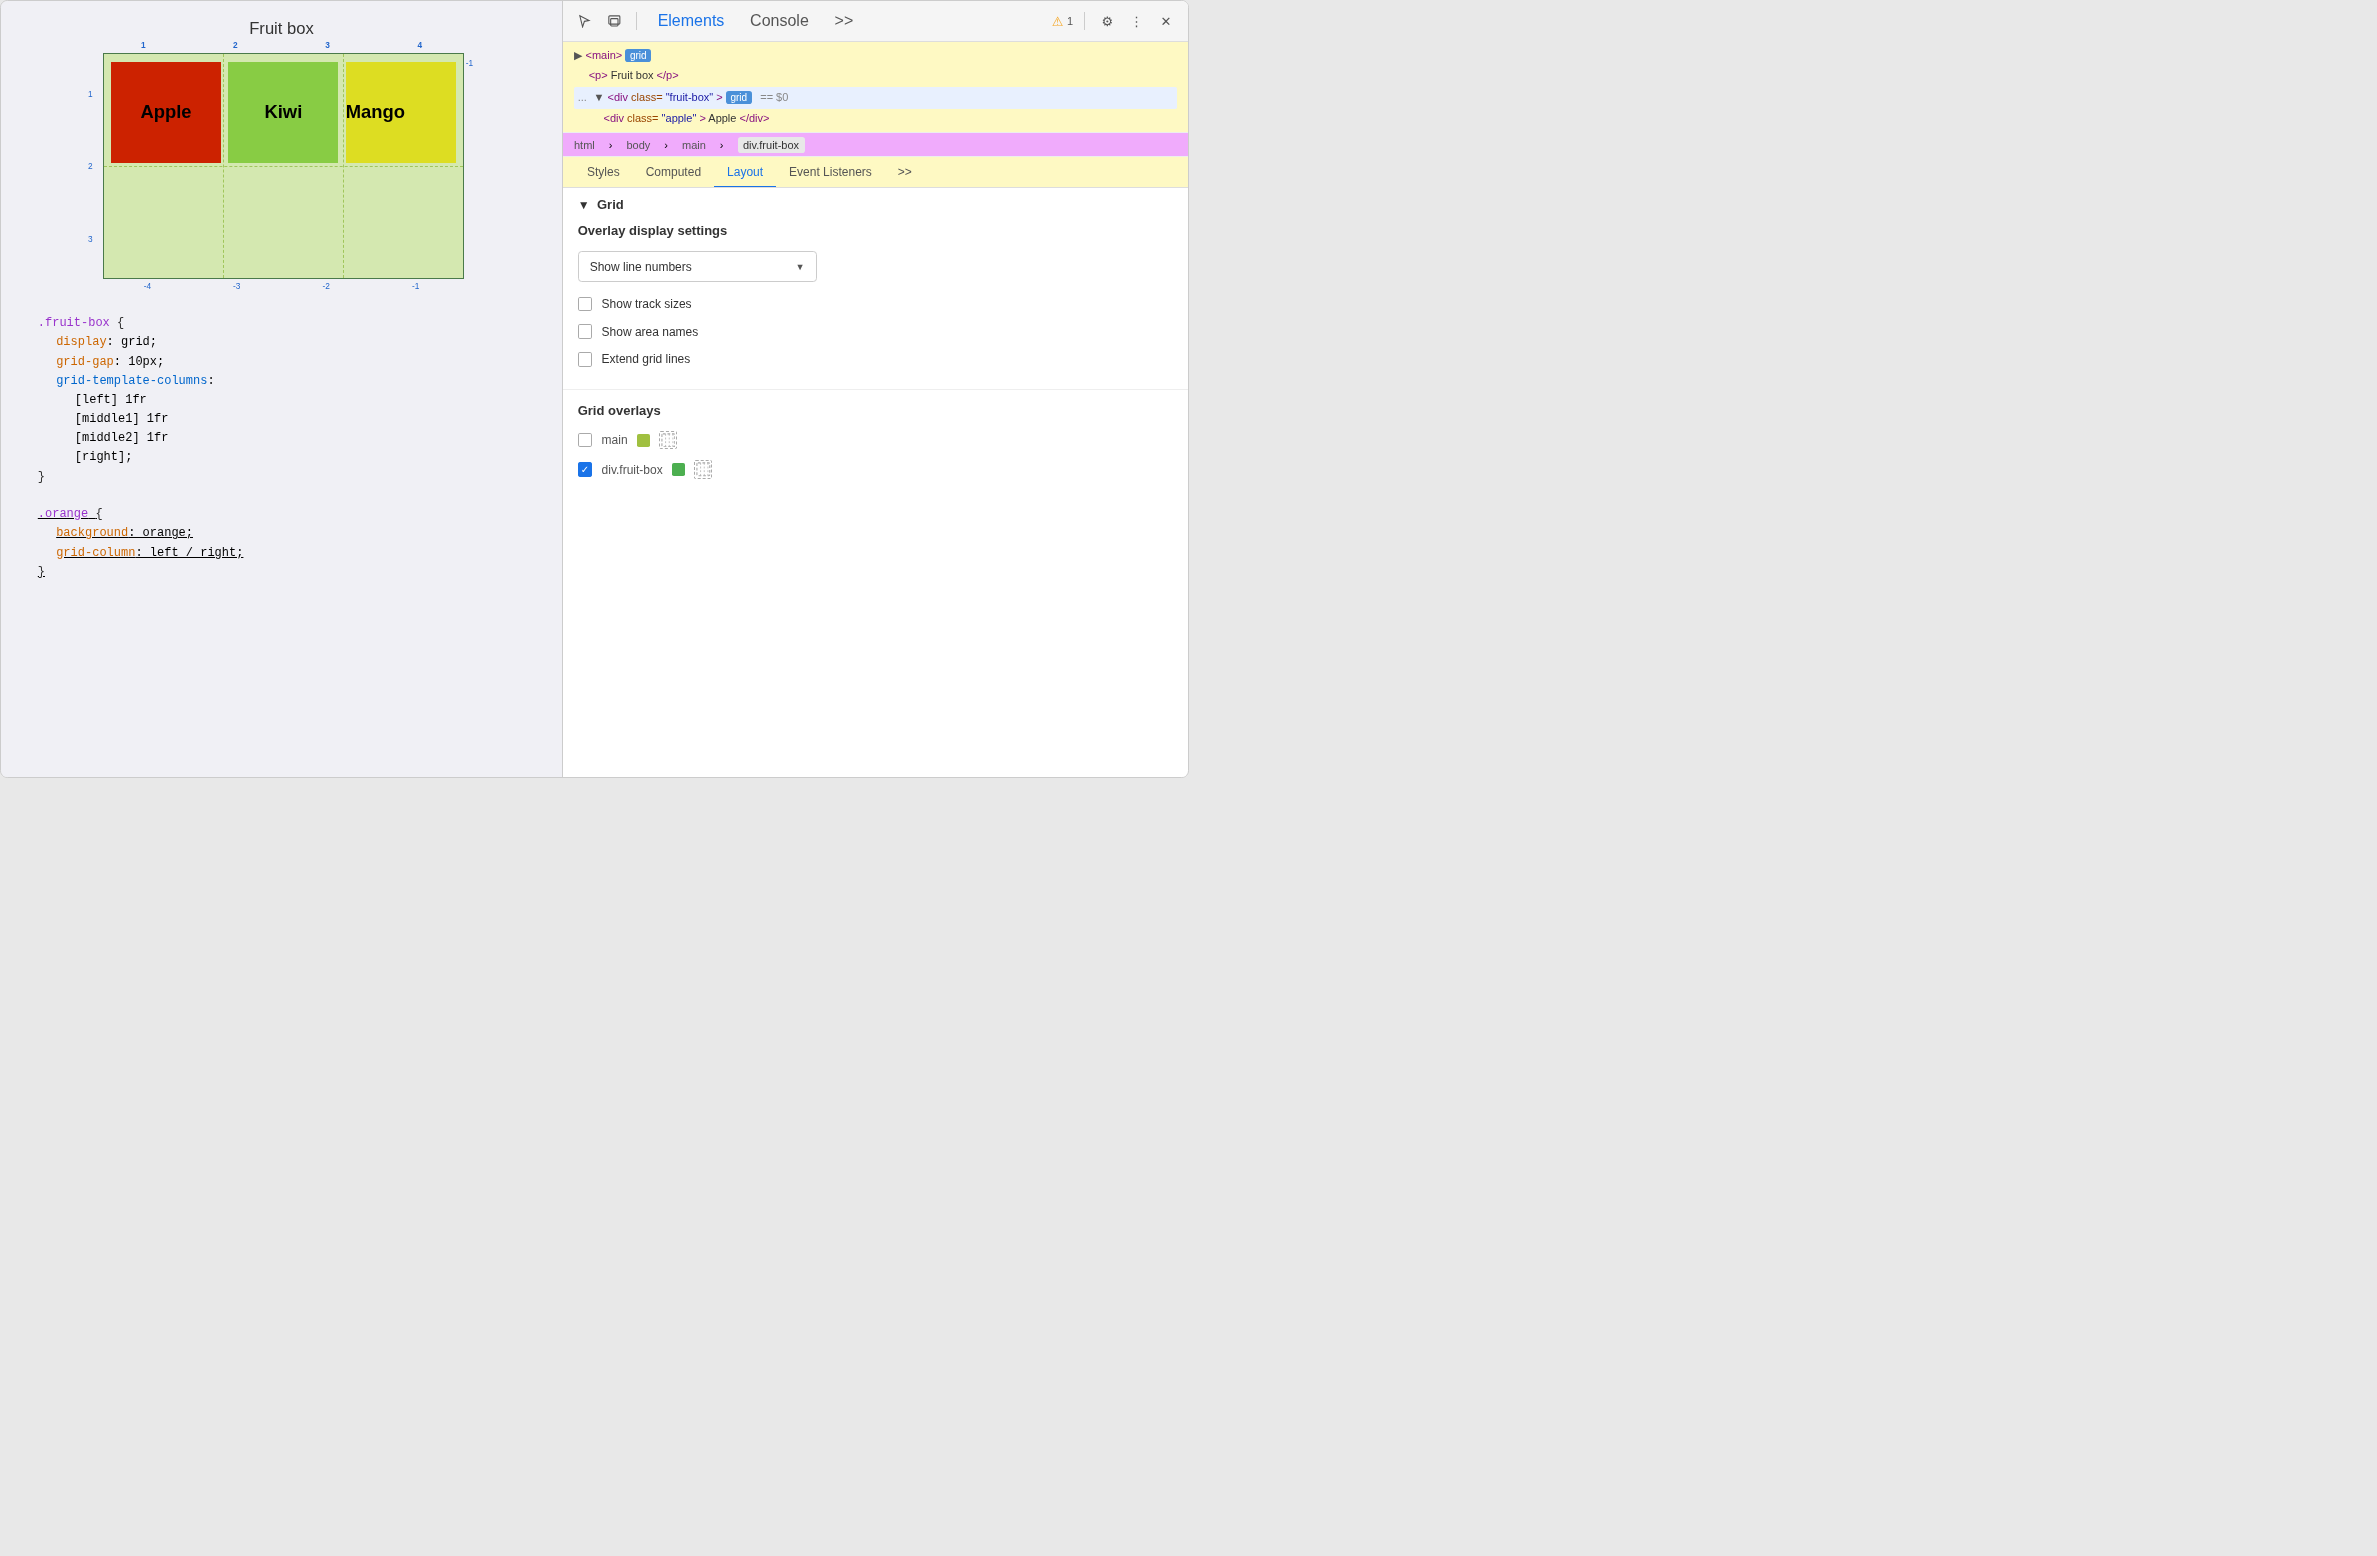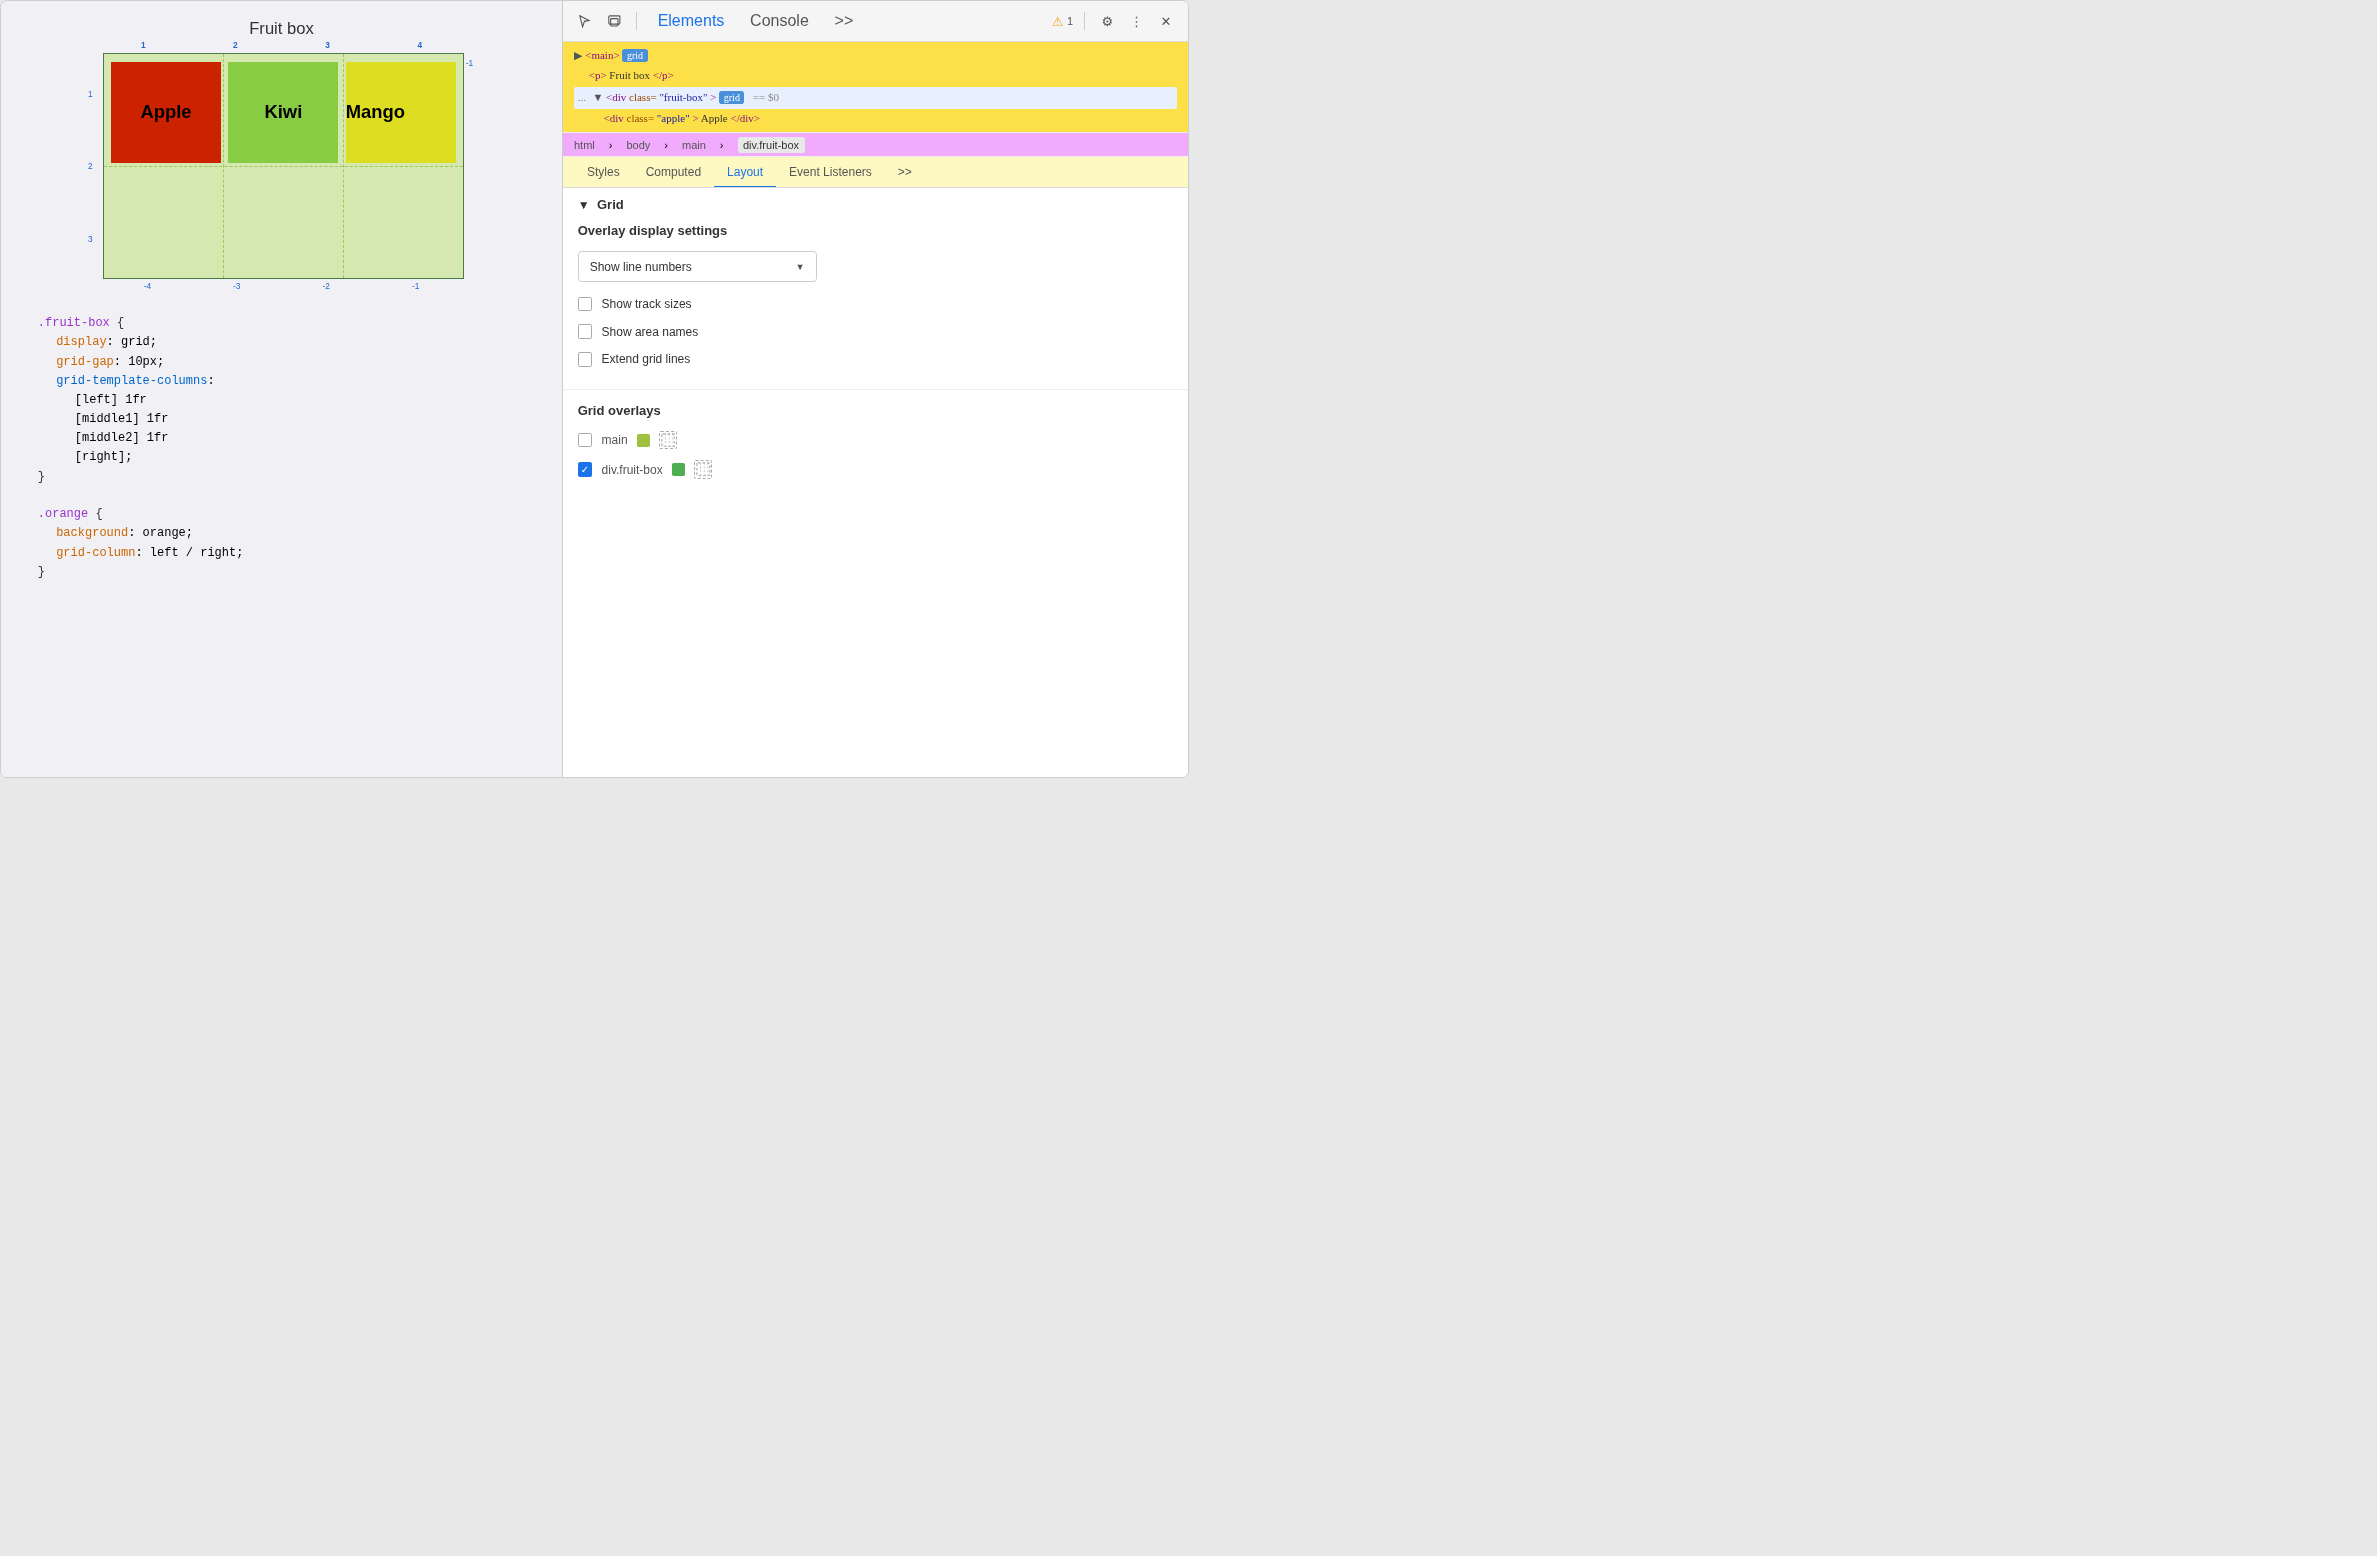--- a/index.html
+++ b/index.html
@@ -147,24 +147,24 @@
     .devtools-spacer { flex: 1; }
 
     .warning-badge {
       display: flex; align-items: center; gap: 3.7px;
       font-size: 11px; color: #555;
     }
     .warning-icon { color: #f5a623; font-size: 13px; }
 
     
     .dom-tree {
-      background: #fde047;
+      background: #fef9c3;
       padding: 3.7px 11px;
       border-bottom: 0.9px solid #eee;
-      font-family: Liberation Serif, serif;
+      font-family: Liberation Sans, sans-serif;
       font-size: 11px;
       line-height: 1.8;
     }
 
     .dom-indent { padding-left: 14.7px; }
     .dom-tag { color: #881280; }
     .dom-attr-name { color: #994500; }
     .dom-attr-val { color: #1a1aa6; }
     .dom-text { color: #333; }
     .dom-triangle { color: #555; cursor: pointer; }
@@ -401,21 +401,21 @@
     <div style="padding-left:18.4px;"><span class="code-property">display</span><span>: grid;</span></div>
     <div style="padding-left:18.4px;"><span class="code-property">grid-gap</span><span>: 10px;</span></div>
     <div style="padding-left:18.4px;"><span class="code-keyword">grid-template-columns</span><span>:</span></div>
     <div style="padding-left:37px;">[left] 1fr</div>
     <div style="padding-left:37px;">[middle1] 1fr</div>
     <div style="padding-left:37px;">[middle2] 1fr</div>
     <div style="padding-left:37px;">[right];</div>
     <div><span class="code-brace">}</span></div>
   </div>
 
-  <div class="code-block" style="margin-top:9.2px;">
+  <div class="code-block" style="margin-top:9.2px;text-decoration:underline;">
     <div><span class="code-selector">.orange</span> <span class="code-brace">{</span></div>
     <div style="padding-left:18.4px;"><span class="code-property">background</span><span>: orange;</span></div>
     <div style="padding-left:18.4px;"><span class="code-property">grid-column</span><span>: left / right;</span></div>
     <div><span class="code-brace">}</span></div>
   </div>
 </div>
 
 <div class="right-panel">
 
   <div class="devtools-header">

